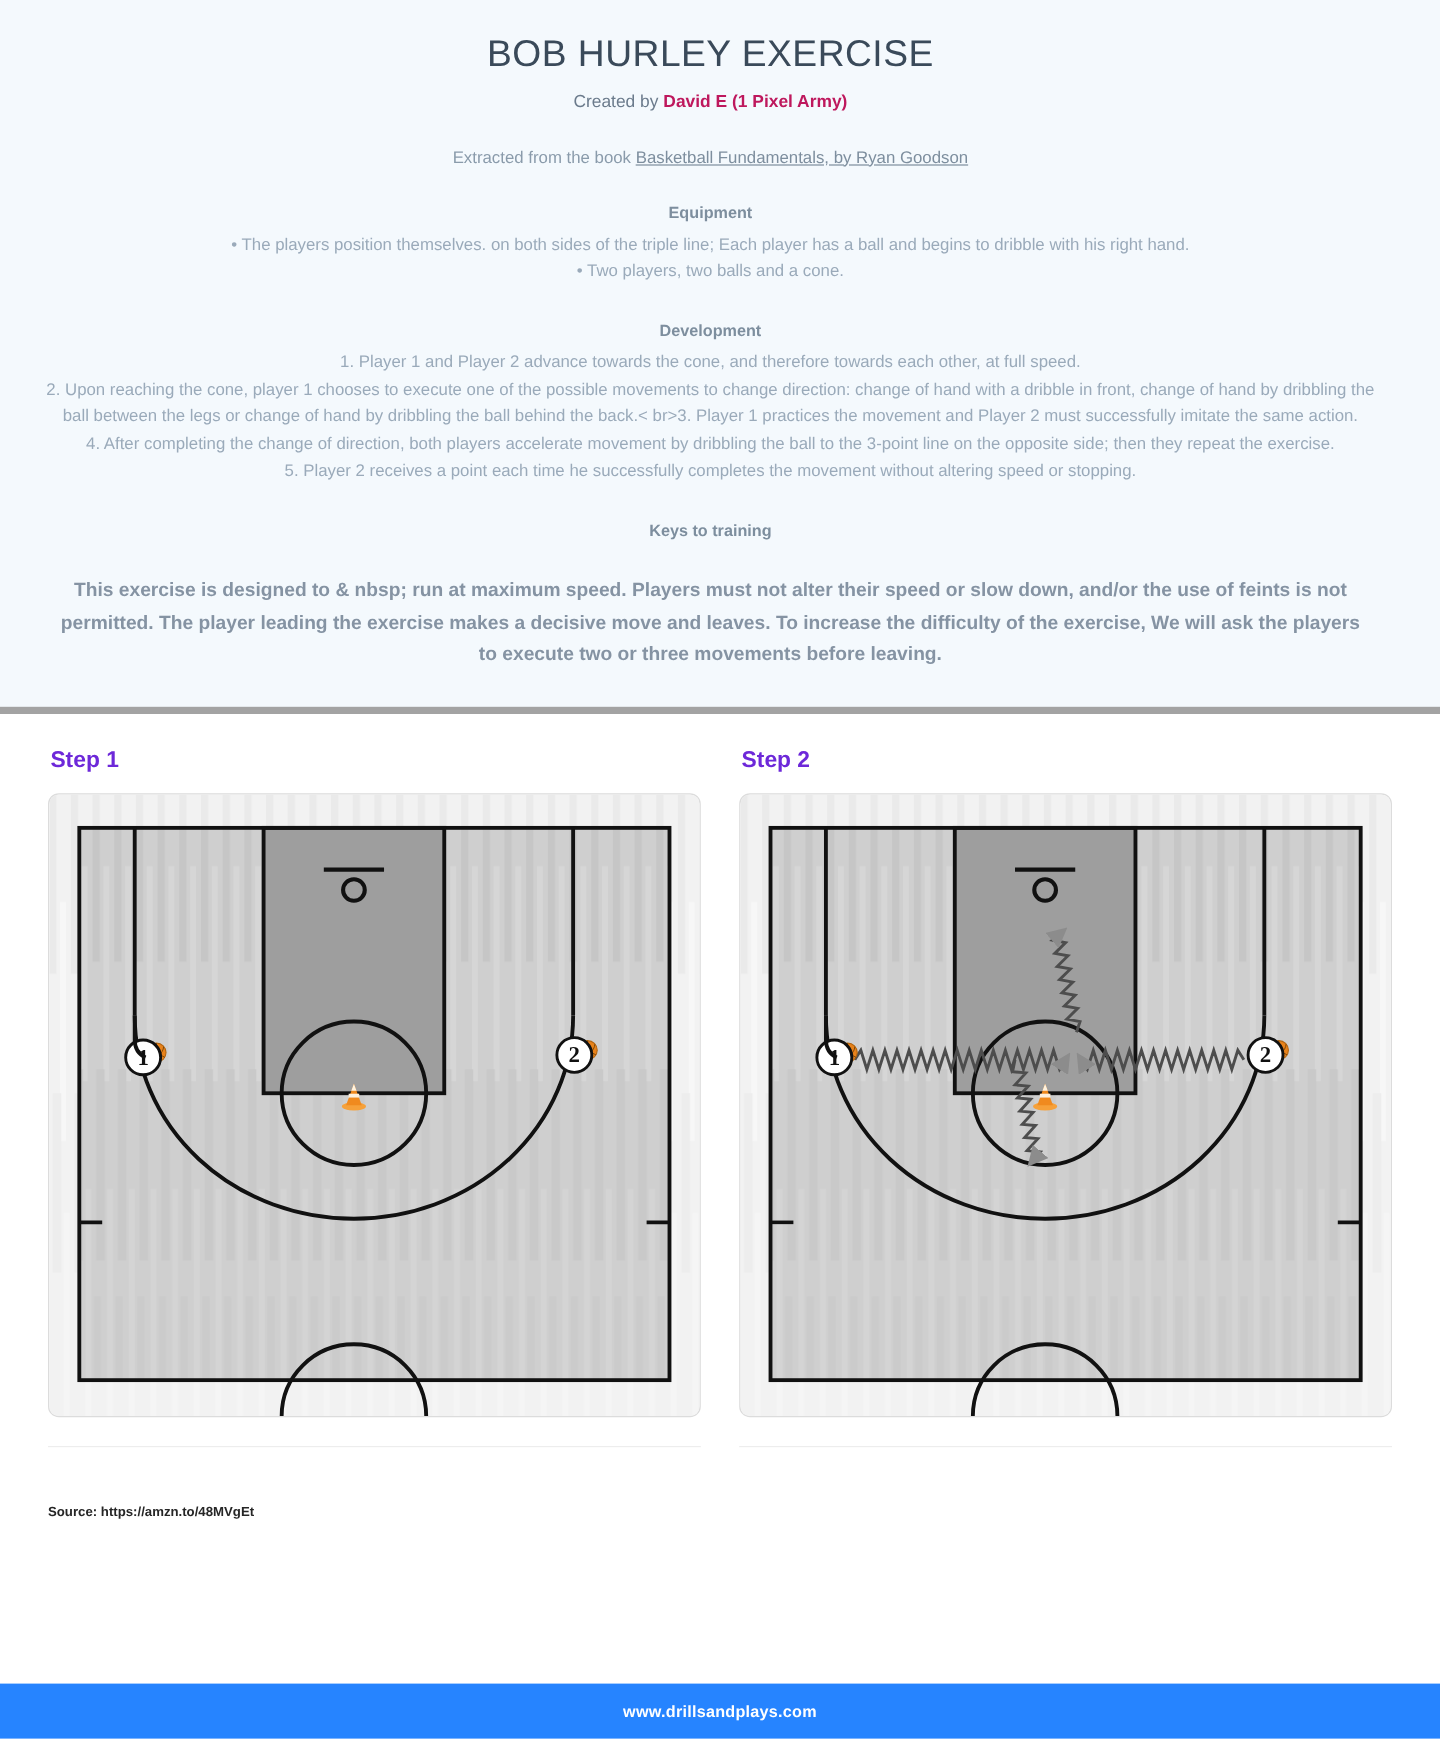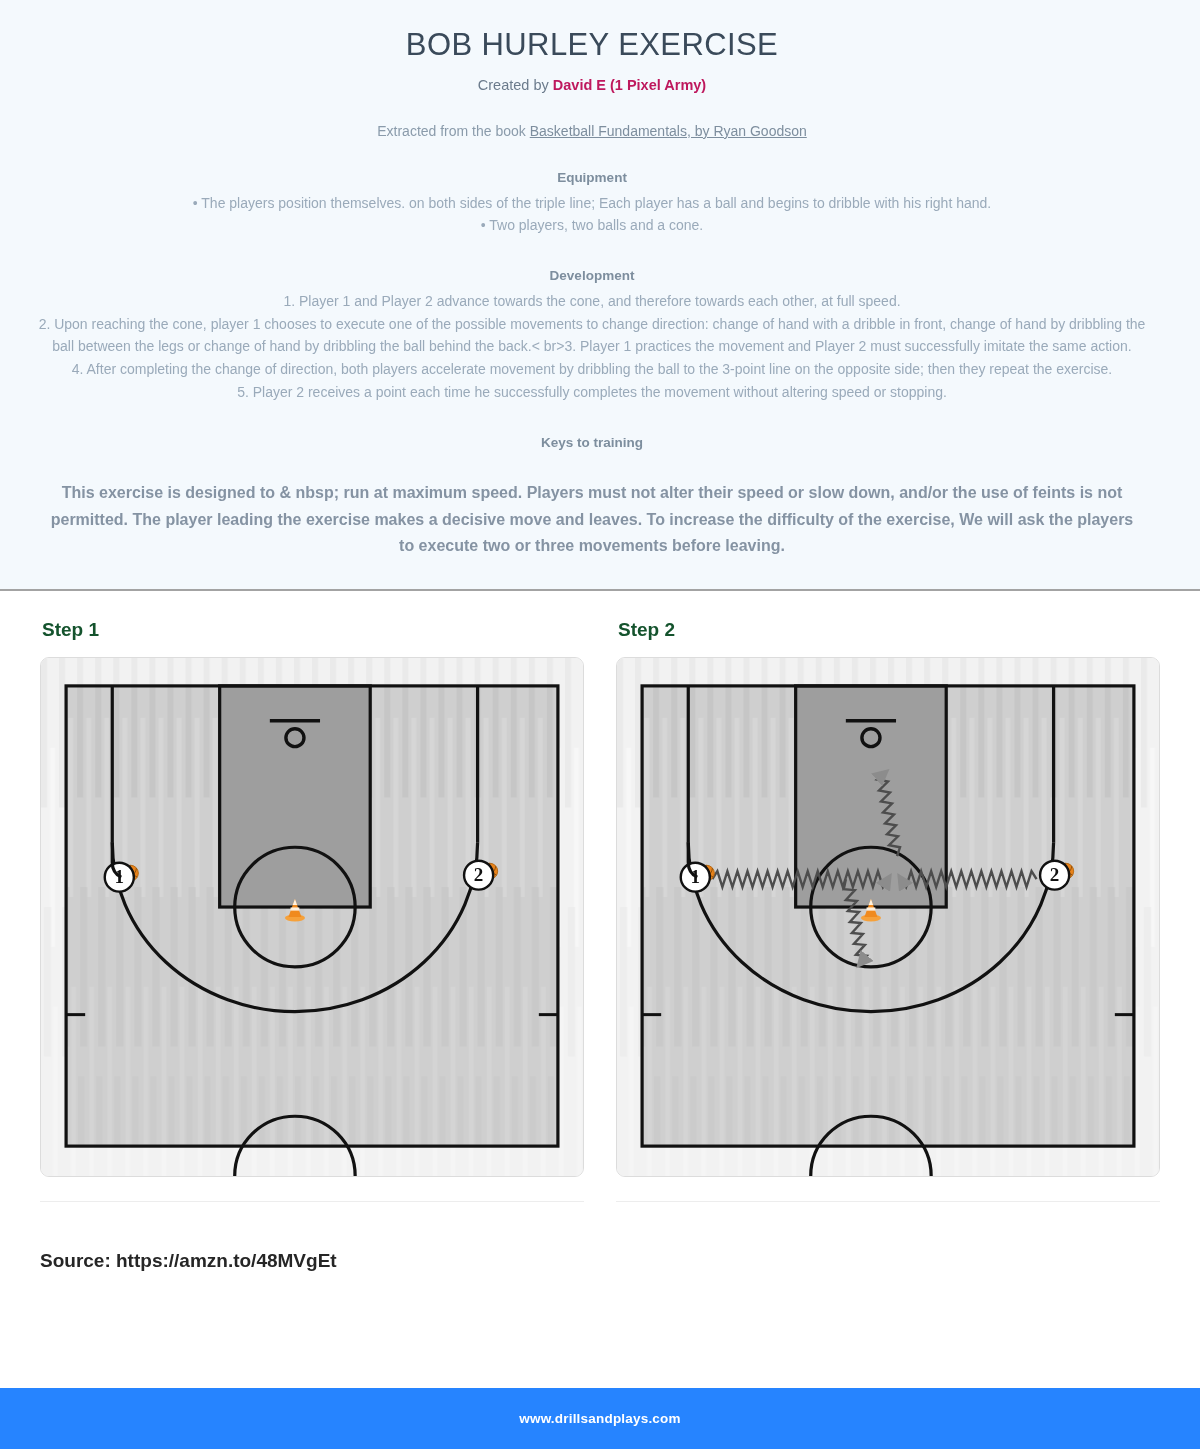--- a/index.html
+++ b/index.html
@@ -7,21 +7,21 @@
     margin: 0; padding: 0;
     width: 1200px;
     background: #ffffff;
     font-family: "Liberation Sans", sans-serif;
   }
   body { width: 1200px; min-height: 1449px; position: relative; }
 
   
   .header {
     background: #f4f9fd;
-    border-bottom: 2px solid #a3a3a3;
+    border-bottom: 6px solid #a3a3a3;
     padding: 26px 44px 30px 28px;
     text-align: center;
   }
   .doc-title {
     font-size: 31px;
     font-weight: 400;
     color: #3a4a5a;
     letter-spacing: 0.4px;
     margin: 0 0 0 0;
     line-height: 1.25;
@@ -79,21 +79,21 @@
   .steps-wrap {
     background: #ffffff;
     padding: 28px 40px 0 40px;
     display: flex;
     gap: 32px;
   }
   .step-col { flex: 1 1 0; min-width: 0; }
   .step-title {
     font-size: 19px;
     font-weight: bold;
-    color: #14532d;
+    color: #6d28d9;
     margin: 0 0 16px 2px;
   }
   .court-card {
     border: 1px solid #dcdcdc;
     border-radius: 9px;
     overflow: hidden;
     background: #fafafa;
     width: 100%;
     height: 520px;
   }
@@ -101,30 +101,30 @@
 
   .step-rule {
     border: 0;
     border-top: 1px solid #ededed;
     margin: 24px 0 0 0;
   }
 
   
   .source {
     padding: 48px 40px 0 40px;
-    font-size: 19px;
+    font-size: 11px;
     font-weight: bold;
     color: #262626;
   }
 
   
   .footer {
     position: absolute;
     left: 0; right: 0; bottom: 0;
-    height: 61px;
+    height: 46px;
     background: #2684ff;
     display: flex;
     align-items: center;
     justify-content: center;
   }
   .footer-text {
     color: #ffffff;
     font-size: 13.5px;
     font-weight: bold;
     letter-spacing: 0.2px;

